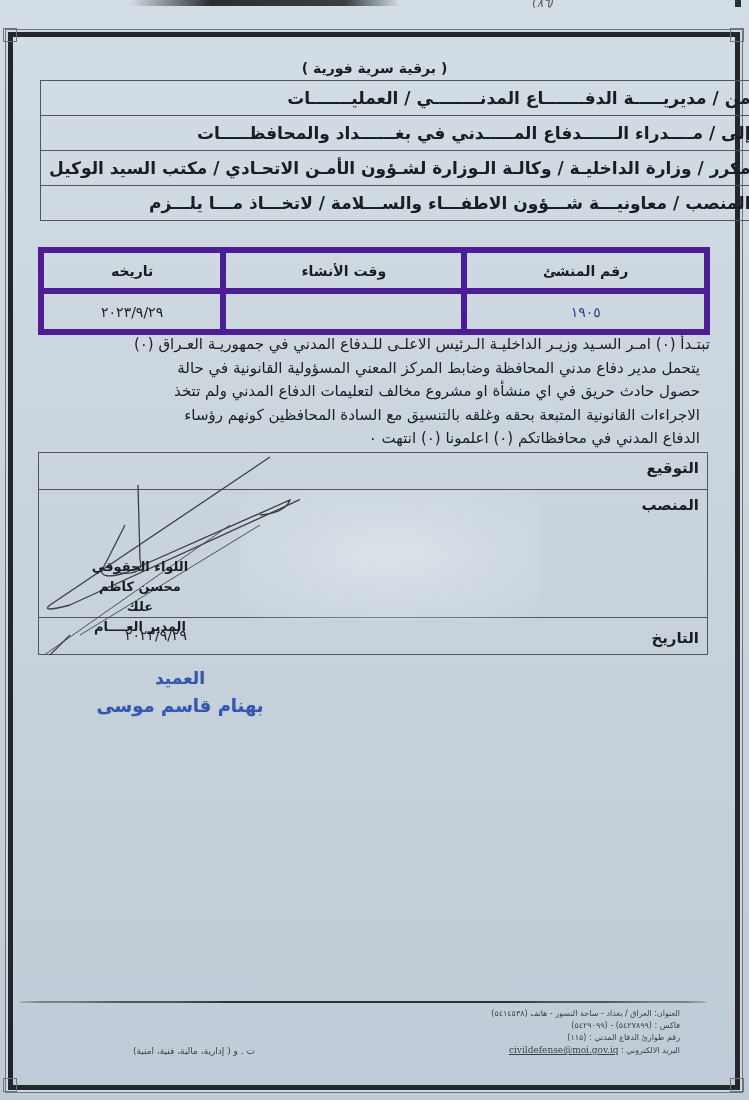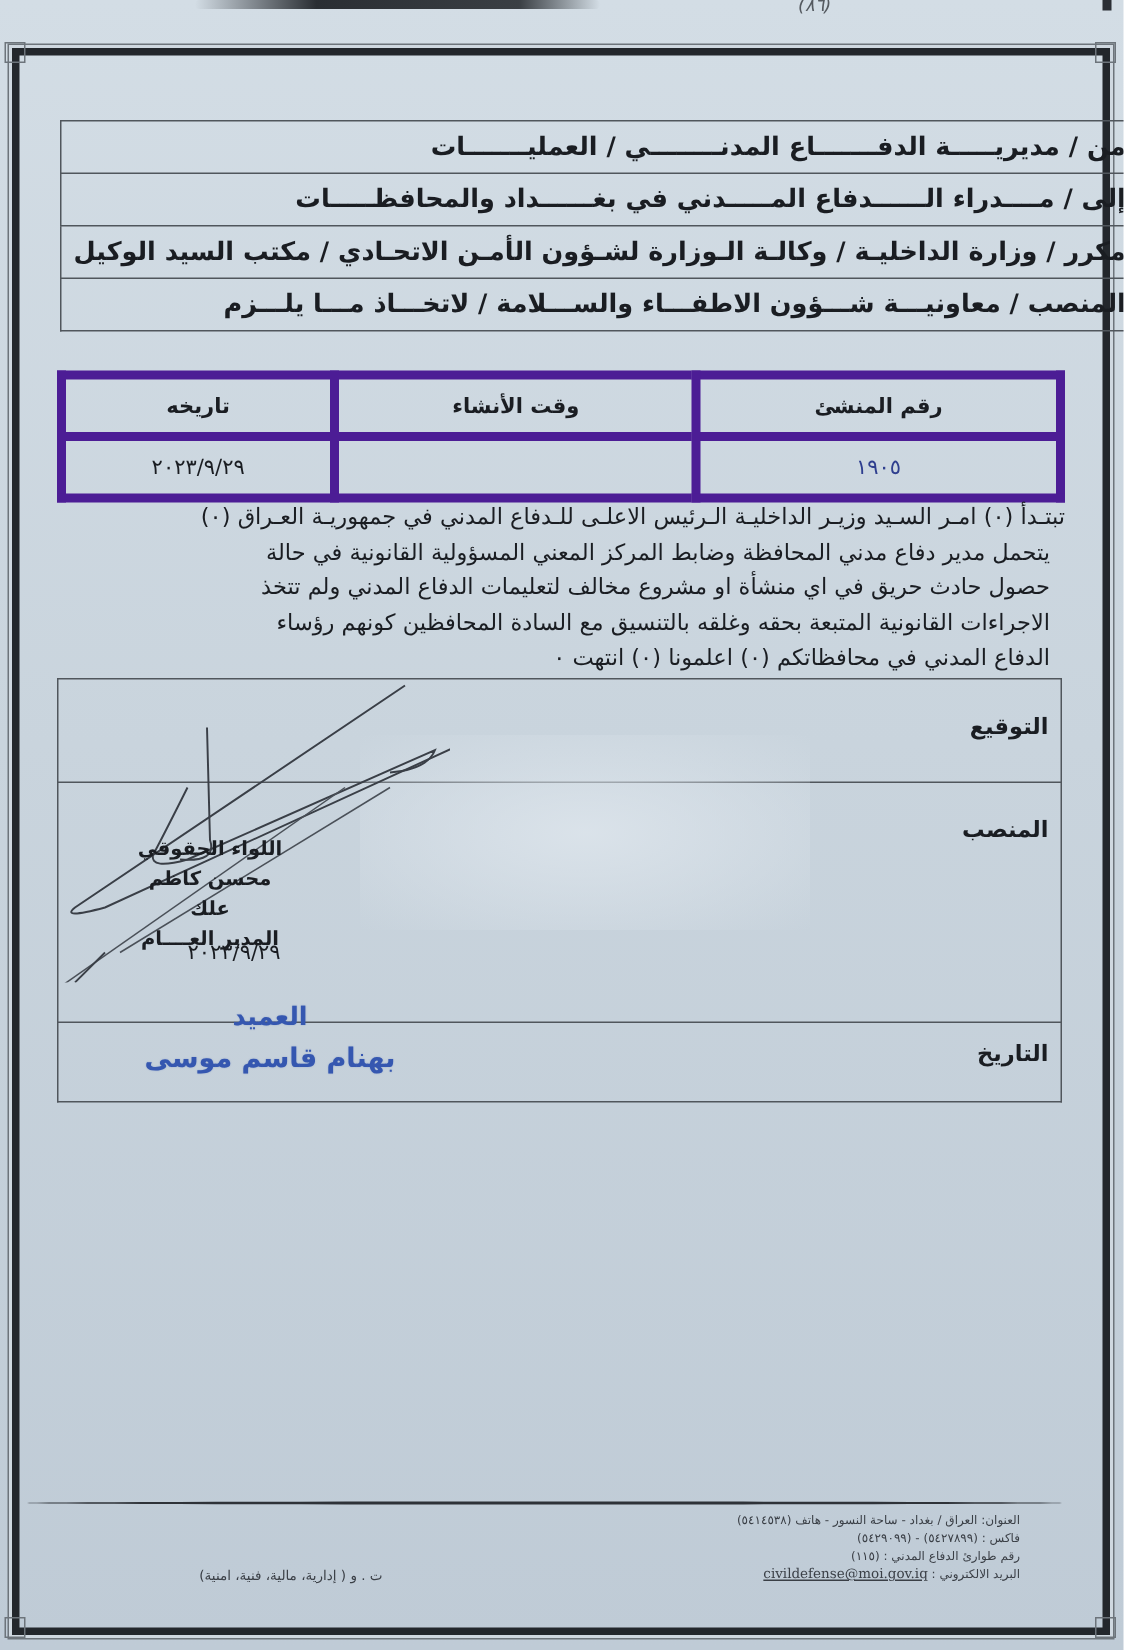--- a/index.html
+++ b/index.html
@@ -132,21 +132,21 @@
       left: 38px; top: 452px;
       width: 670px;
       border-collapse: collapse;
     }
     .sign-table td {
       border-top: 1px solid #50565c;
       border-bottom: 1px solid #50565c;
       font-weight: bold;
       font-size: 15px;
       vertical-align: top;
-      padding: 22px 8px;
+      padding: 6px 8px;
       text-align: right;
     }
     .sign-table tr td:first-child { border-right: 1px solid #50565c; }
     .sign-table tr td:last-child { border-left: 1px solid #50565c; }
 
     .signer-block {
       position: absolute;
       left: 85px; top: 557px;
       width: 110px;
       text-align: center;
@@ -229,20 +229,21 @@
 <div class="top-square"></div>
 
 <div class="frame"></div>
 <div class="frame-corner c-tl"></div>
 <div class="frame-corner c-tr"></div>
 <div class="frame-corner c-bl"></div>
 <div class="frame-corner c-br"></div>
 
 <div class="doc">
 
+  <div class="doc-title">( برقية سرية فورية )</div>
 
   <table class="address-table">
     <tbody>
         <tr>
       <td>
         <span>من / </span><span>مديريـــــة الدفـــــــاع المدنــــــــي / العمليـــــــات</span>
       </td>
     </tr>
     <tr>
       <td>

